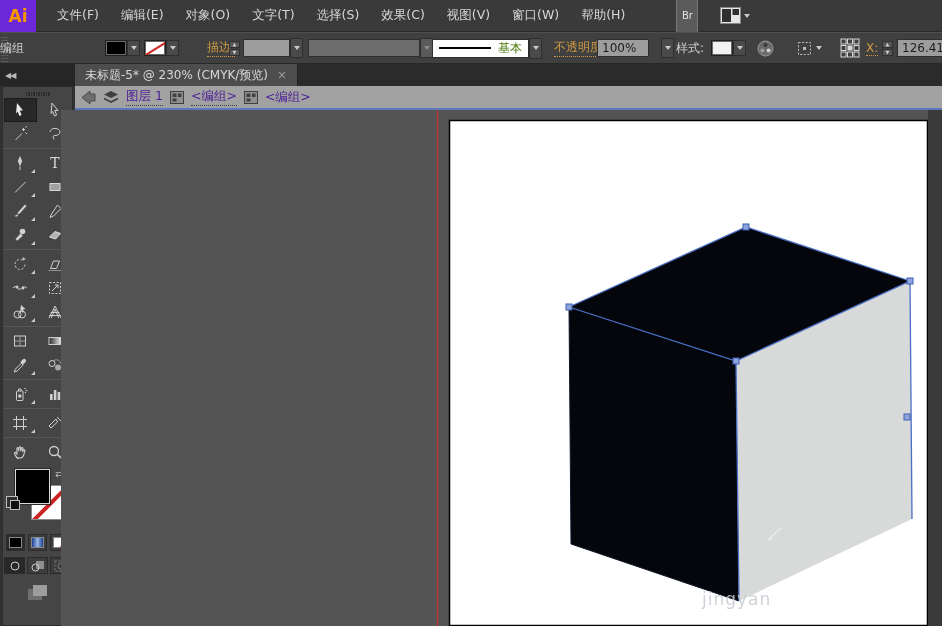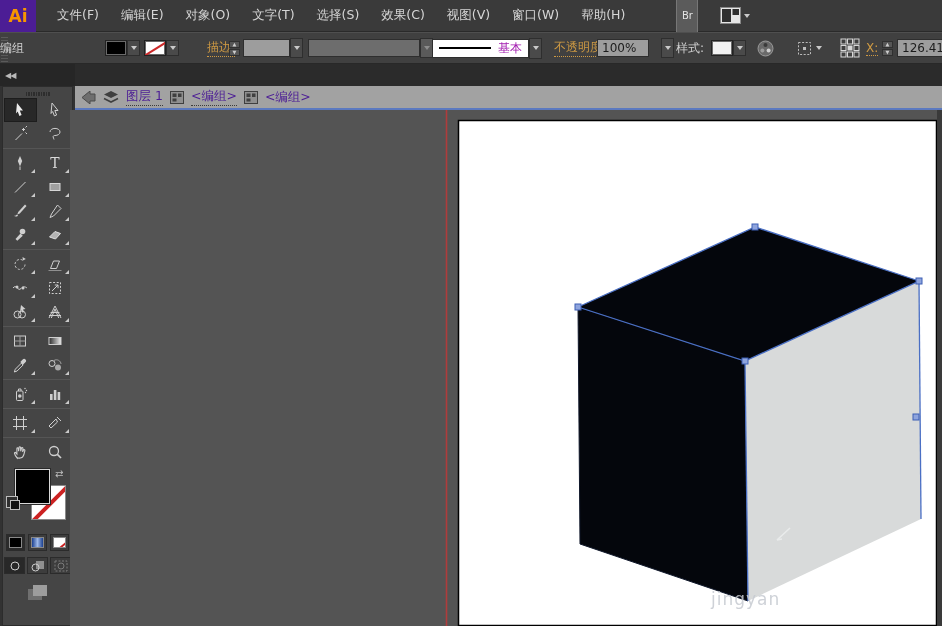--- a/index.html
+++ b/index.html
@@ -4,21 +4,21 @@
 <style>
   * { margin:0; padding:0; box-sizing:border-box; }
   html,body { width:942px; height:626px; overflow:hidden; background:#3a3a3a;
     font-family:"DejaVu Sans","Liberation Sans",sans-serif; }
   .abs { position:absolute; }
   #stage { position:relative; width:942px; height:626px; }
 
   
   #menubar { left:0; top:0; width:942px; height:32px; background:#3a3a3a;
     border-bottom:1px solid #2a2a2a; display:flex; align-items:center; }
-  #ai-logo { width:36px; height:32px; background:#4c1d95; color:#f79500;
+  #ai-logo { width:36px; height:32px; background:#6d28d9; color:#f79500;
     font-weight:bold; font-size:17px; display:flex; align-items:center; justify-content:center;text-align:right; }
   #menu-items { display:flex; align-items:center; margin-left:10px; }
   .menu-item { color:#d6d6d6; font-size:12.5px; padding:16px 11px; cursor:default; }
   #br-btn { margin-left:40px; width:22px; height:36px; background:#5b5b5b;
     border:1px solid #777; border-radius:2px; color:#e3e3e3; font-size:10px;
     display:flex; align-items:center; justify-content:center; }
   #arrange-btn { margin-left:22px; display:flex; align-items:center; gap:3px; }
 
   
   #controlbar { left:0; top:32px; width:942px; height:32px; background:#404040;
@@ -35,21 +35,21 @@
   .dd-btn { width:13px; height:16px; background:#4a4a4a; border:1px solid #2e2e2e;
     display:flex; align-items:center; justify-content:center; }
   .tri-down { width:0; height:0; border-left:3.5px solid transparent;
     border-right:3.5px solid transparent; border-top:4px solid #c9c9c9; }
   .stepper { display:flex; flex-direction:column; gap:1px; }
   .stepper span { width:11px; height:7px; background:#565656; border:1px solid #303030;
     display:flex; align-items:center; justify-content:center; font-size:5px; color:#ccc; }
   .field { height:18px; background:#9d9d9d; border:1px solid #2e2e2e; color:#1c1c1c;
     font-size:12px; display:flex; align-items:center; padding:0 4px; }
   .field.dim { background:#6d6d6d; }
-  .brush-field { height:19px; background:#fff; border:1px solid #2e2e2e; color:#a21caf;
+  .brush-field { height:19px; background:#fff; border:1px solid #2e2e2e; color:#4d7c0f;
     font-size:12px; display:flex; align-items:center; gap:7px; padding:0 6px; }
   .brush-line { width:52px; height:2px; background:#000; }
 
   
   #tabrow { left:0; top:64px; width:942px; height:22px; background:#2b2b2b; display:flex; }
   #tools-collapse { width:75px; height:22px; background:#262626; color:#b9b9b9;
     font-size:8px; display:flex; align-items:center; padding-left:5px; letter-spacing:-1px; }
   #doc-tab { height:22px; background:#4d4d4d; border-right:1px solid #222;
     display:flex; align-items:center; gap:9px; padding:0 10px; }
   #doc-tab .title { color:#d9d9d9; font-size:12px; white-space:nowrap; }
@@ -92,21 +92,21 @@
     display:flex; align-items:center; justify-content:center; }
   .pbtn .inner { width:13px; height:11px; border:1px solid #888; }
   #draw-modes { display:flex; gap:2px; justify-content:center; margin-top:6px; }
   .dmode { width:21px; height:17px; border:1px solid #2b2b2b; background:#3d3d3d;
     display:flex; align-items:center; justify-content:center; }
   .dmode.active { background:#282828; }
   #screen-mode { margin:8px auto 0; width:30px; height:22px; display:flex;
     align-items:center; justify-content:center; }
 
   
-  #doc-area { left:70px; top:110px; width:867px; height:516px; background:#545454; }
+  #doc-area { left:61px; top:110px; width:867px; height:516px; background:#545454; }
   #doc-svg { display:block; }
   #watermark { font-size:17px; letter-spacing:1px; }
 </style>
 </head>
 <body>
 
 <div id="stage">
 
   <div id="menubar" class="abs">
     <div id="ai-logo">Ai</div>
@@ -238,20 +238,24 @@
           <span>▼</span>
         </span>
       </div>
     <div class="cb" style="left:897px; gap:0;">
       <span class="field" style="width:50px;">126.41</span>
     </div>
   </div>
 
   <div id="tabrow" class="abs">
     <div id="tools-collapse">◀◀</div>
+    <div id="doc-tab">
+      <span class="title">未标题-5* @ 230% (CMYK/预览)</span>
+      <span class="close">×</span>
+    </div>
   </div>
 
   <div id="breadcrumb" class="abs">
     <svg width="14" height="13" viewBox="0 0 14 13">
       <path d="M8 0v3h5v7H8v3L0 6.5z" fill="#6e6e6e" stroke="#4a4a4a"></path>
     </svg>
     <svg width="16" height="14" viewBox="0 0 16 14">
       <path d="M8 1l7 3.5L8 8 1 4.5z" fill="#3f3f3f"></path>
       <path d="M1 8.5L8 12l7-3.5" fill="none" stroke="#3f3f3f" stroke-width="1.6"></path>
     </svg>

